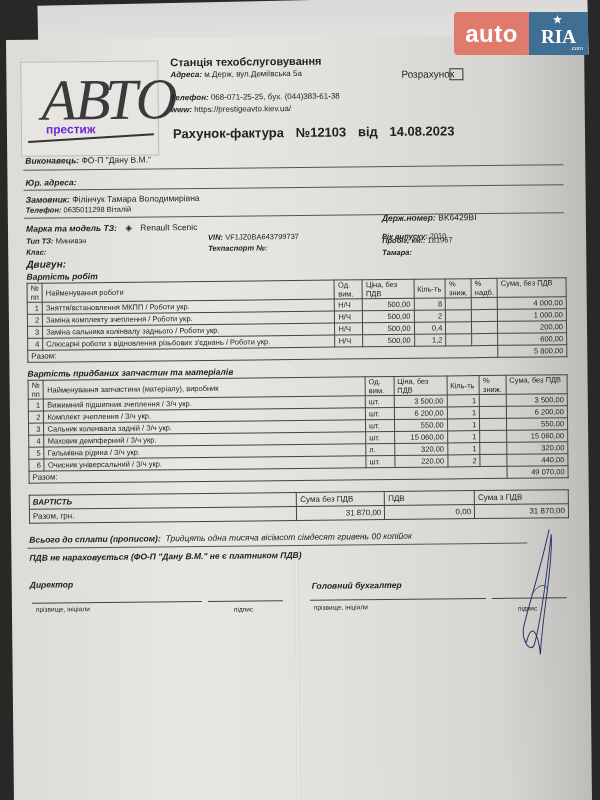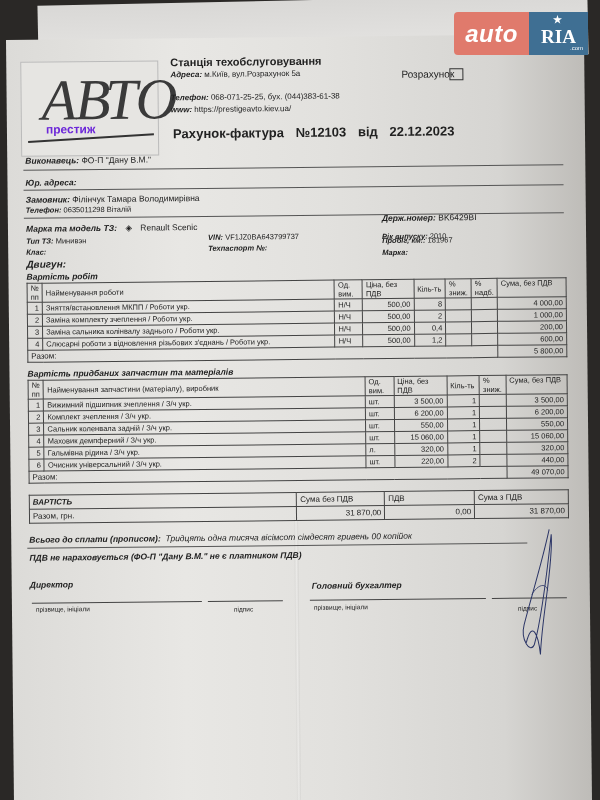--- a/index.html
+++ b/index.html
@@ -18,21 +18,21 @@
   .page {
     position: absolute; left: 6px; top: 40px; width: 578px; height: 770px;
     background: linear-gradient(90deg,#dcdbd8 0%,#e8e7e4 30%,#e2e1de 55%,#d6d5d2 85%,#bebcb8 100%);
     transform: rotate(-0.6deg);
     transform-origin: top left;
   }
   .fold-v { position:absolute; left: 283px; top: 480px; width: 4px; height: 290px; background: linear-gradient(90deg, rgba(0,0,0,0.04), rgba(255,255,255,0.25), rgba(0,0,0,0.06)); }
   .rozrah { position:absolute; left: 395px; top: 33px; font-size: 10px; color:#222; }
   .rozrah-box { position:absolute; left: 443px; top: 33px; width: 14px; height: 12px; border: 1px solid #333; }
   .autoria { position:absolute; left: 454px; top: 12px; width: 134px; height: 43px; display:flex; z-index: 5; }
-  .ar-left { width: 75px; height: 43px; background: #e07a6c; border-radius: 4px 0 0 4px; color: #fff; font-size: 24px; font-weight: bold; display:flex; align-items:center; justify-content:center; letter-spacing: 0.5px; font-style: italic; }
+  .ar-left { width: 75px; height: 43px; background: #e07a6c; border-radius: 4px 0 0 4px; color: #fff; font-size: 24px; font-weight: bold; display:flex; align-items:center; justify-content:center; letter-spacing: 0.5px; }
   .ar-right { width: 59px; height: 43px; background: #3f6f93; color:#fff; font-family: "Liberation Serif", serif; font-weight:bold; font-size: 19px; display:flex; flex-direction:column; align-items:center; justify-content:center; position:relative; }
   .ar-right .star { position:absolute; top: 2px; left: 24px; font-size: 10px; }
   .ar-right .com { font-family: "Liberation Sans", sans-serif; font-weight: normal; font-size: 6px; position:absolute; right: 5px; bottom: 4px; }
   .logo-box { position:absolute; left: 14px; top: 22px; width: 138px; height: 95px; border: 1px solid #bbb; background: #e6e5e2; }
   .logo-avto { position:absolute; left: 20px; top: 4px; font-family: "Liberation Serif", serif; font-style: italic; font-size: 58px; color: #3a3a3a; letter-spacing: -2px; }
   .logo-prestige { position:absolute; left: 24px; top: 60px; font-size: 12px; font-weight: bold; color: #6d28d9; }
   .logo-line { position:absolute; left: 6px; top: 75px; width: 126px; height: 2px; background: #333; transform: rotate(-3deg); }
   .station { position:absolute; left: 164px; top: 18px; font-size: 11px; font-weight: bold; }
   .addr { position:absolute; left: 164px; top: 32px; font-size: 8px; }
   .tel { position:absolute; left: 164px; top: 55px; font-size: 8px; }
@@ -63,49 +63,49 @@
   <span class="rozrah">Розрахунок</span>
   <span class="rozrah-box"></span>
 
   <div class="logo-box">
     <span class="logo-avto">АВТО</span>
     <span class="logo-prestige">престиж</span>
     <span class="logo-line"></span>
   </div>
 
   <div class="station">Станція техобслуговування</div>
-  <div class="addr"><span class="lbl">Адреса:</span> <span>м.Київ, вул.Розрахунок 5а</span></div>
+  <div class="addr"><span class="lbl">Адреса:</span> <span>м.Держ, вул.Деміївська 5а</span></div>
   <div class="tel"><span class="lbl">Телефон:</span> <span>068-071-25-25, бух. (044)383-61-38</span></div>
   <div class="www"><span class="lbl">www:</span> <span>https://prestigeavto.kiev.ua/</span></div>
 
   <div class="title">
     <span>Рахунок-фактура</span>
     <span>№12103</span>
     <span>від</span>
-    <span>22.12.2023</span>
+    <span>14.08.2023</span>
   </div>
 
   <div class="row" style="top:116px;"><span class="lbl">Виконавець:</span> <span>ФО-П "Дану В.М."</span></div>
   <div class="hline" style="top:130px;"></div>
   <div class="row" style="top:138px;"><span class="lbl">Юр. адреса:</span> <span></span></div>
   <div class="hline" style="top:150px;"></div>
   <div class="row" style="top:155px;"><span class="lbl">Замовник:</span> <span>Філінчук Тамара Володимирівна</span></div>
   <div class="row" style="top:166px;font-size:7.5px;"><span class="lbl">Телефон:</span> <span>0635011298 Віталій</span></div>
   <div class="hline" style="top:178px;"></div>
 
   <div class="row" style="top:184px;"><span class="lbl">Марка та модель ТЗ:</span> <span style="display:inline-block;margin:0 6px;">◈</span> <span>Renault Scenic</span></div>
   <div class="row" style="top:197px;font-size:7.5px;"><span class="lbl">Тип ТЗ:</span> <span>Минивэн</span></div>
   <div class="row" style="top:208px;font-size:7.5px;"><span class="lbl">Клас:</span></div>
   <div class="row" style="top:219px;font-size:10px;"><span class="lbl">Двигун:</span></div>
   <div class="row" style="top:195px;left:200px;font-size:7.5px;"><span class="lbl">VIN:</span> <span>VF1JZ0BA643799737</span></div>
   <div class="row" style="top:206px;left:200px;font-size:7.5px;"><span class="lbl">Техпаспорт №:</span></div>
   <div class="row" style="top:177px;left:374px;"><span class="lbl">Держ.номер:</span> <span>BK6429BI</span></div>
   <div class="row" style="top:196px;left:374px;font-size:7.5px;"><span class="lbl">Рік випуску:</span> <span>2010</span></div>
   <div class="row" style="top:200px;left:374px;font-size:7.5px;"><span class="lbl">Пробіг, км.:</span> <span>181967</span></div>
-  <div class="row" style="top:212px;left:374px;font-size:7.5px;"><span class="lbl">Марка:</span></div>
+  <div class="row" style="top:212px;left:374px;font-size:7.5px;"><span class="lbl">Тамара:</span></div>
 
   <div class="sec-title" style="top:232px;">Вартість робіт</div>
   <table style="top:243px;">
     <colgroup>
         <col style="width:14px">
         <col style="width:300px">
         <col style="width:28px">
         <col style="width:52px">
         <col style="width:32px">
         <col style="width:22px">

